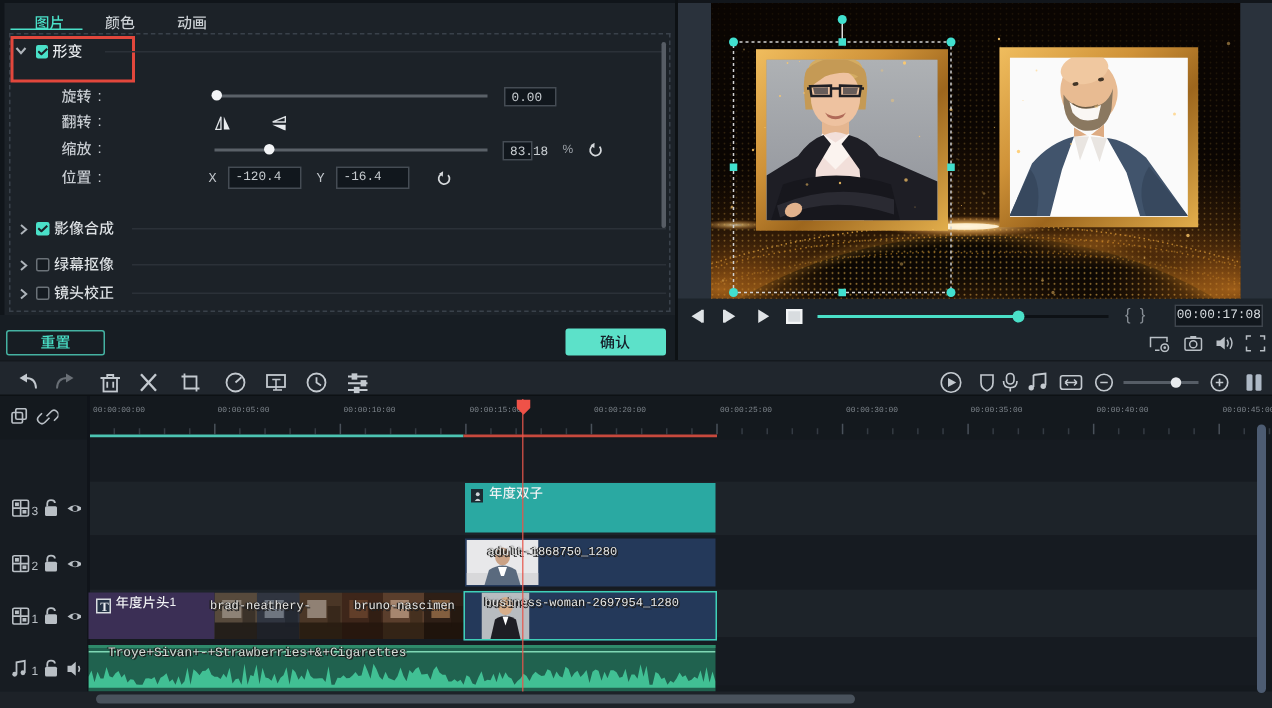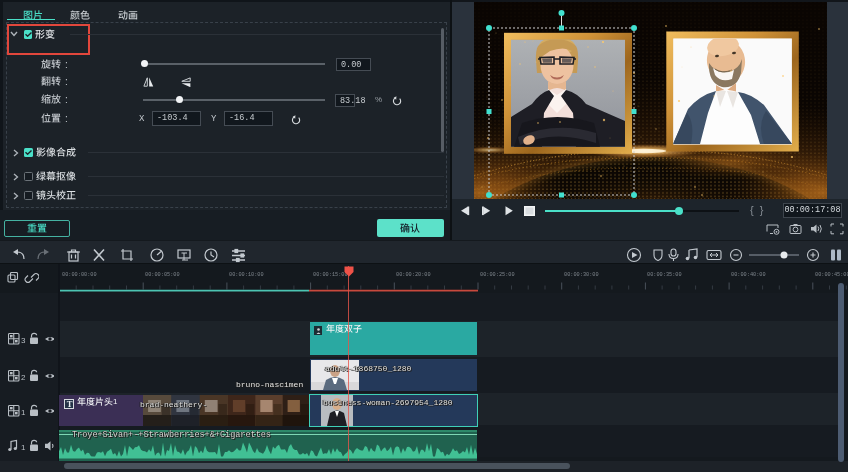--- a/index.html
+++ b/index.html
@@ -108,21 +108,21 @@
 <div class="abs" style="left:41px;top:112.5px">
     <svg class="cjk " width="20.0" height="12.5" viewBox="0 0 20.0 12.5">
       <g transform="scale(0.01000) translate(0 880)" fill="#c7ccd1">
         <path transform="translate(0 0)" d="M366 -668H917V-576H366ZM429 -509 515 -528Q527 -477 538 -420Q549 -364 559 -308Q568 -251 576 -201Q583 -151 587 -113L493 -86Q490 -125 484 -177Q478 -228 469 -285Q460 -343 450 -400Q440 -458 429 -509ZM767 -534 866 -518Q856 -456 842 -388Q829 -320 815 -252Q800 -185 784 -124Q769 -63 755 -14L672 -32Q686 -81 700 -144Q714 -207 727 -275Q740 -343 750 -410Q761 -477 767 -534ZM326 -48H955V43H326ZM562 -832 652 -855Q666 -818 681 -775Q696 -732 703 -700L609 -673Q603 -705 590 -749Q576 -794 562 -832ZM274 -840 363 -813Q331 -728 287 -644Q243 -560 192 -486Q141 -412 87 -355Q82 -367 73 -385Q64 -403 53 -422Q43 -441 34 -451Q82 -499 127 -561Q171 -623 209 -695Q247 -767 274 -840ZM170 -575 265 -669 265 -668V83H170Z"></path>
         <path transform="translate(1000 0)" d="M657 -742V-666H802V-742ZM428 -742V-666H570V-742ZM202 -742V-666H341V-742ZM112 -807H898V-600H112ZM67 -549H923V-478H67ZM447 -621 544 -615Q537 -562 525 -503Q514 -444 503 -401H415Q421 -431 427 -468Q433 -506 438 -546Q443 -586 447 -621ZM54 -13H949V56H54ZM228 -319H771V-267H228ZM232 -218H769V-167H232ZM236 -116H774V-64H236ZM181 -427H817V25H724V-367H270V25H181Z"></path>
       </g>
     </svg>
   </div>
 <div class="abs" style="left:65px;top:113px;font-size:10px;color:#c7ccd1"> :</div>
 <div class="abs mono" style="left:139px;top:114px;color:#c0c5ca;font-size:9px">X</div>
-<div class="ibox" style="left:152px;top:111px;width:49px;height:15px">-103.4</div>
+<div class="ibox" style="left:152px;top:111px;width:49px;height:15px">-120.4</div>
 <div class="abs mono" style="left:211px;top:114px;color:#c0c5ca;font-size:9px">Y</div>
 <div class="ibox" style="left:224px;top:111px;width:49px;height:15px">-16.4</div>
 <div class="abs" style="left:291px;top:112px"><svg width="10" height="11" viewBox="0 0 10 11">
       <path d="M3.1 2.1 A3.6 3.6 0 1 0 7.7 2.7" fill="none" stroke="#d5d9dc" stroke-width="1.15"></path>
       <path d="M4.4 0.2 L1.7 1.8 L4.2 3.8 Z" fill="#d5d9dc"></path>
     </svg></div>
 <svg class="abs" style="left:12.5px;top:149px" width="6" height="8">
     <path d="M1 1 L4.5 4 L1 7" stroke="#aeb4ba" stroke-width="1.3" fill="none"></path>
   </svg>
 <div class="abs" style="left:24px;top:148px;width:8.5px;height:8.5px;background:#4ae0c8;border-radius:1.5px"></div>
@@ -626,21 +626,21 @@
     <rect x="27.3" y="0" width="27.8" height="31" fill="#5a3e2c"></rect>
     <rect x="27.3" y="20" width="27.8" height="11" fill="#342416"></rect>
     <rect x="32.3" y="5" width="12.3" height="12" fill="#d8b89c" opacity="0.6"></rect>
     <rect x="45.4" y="9" width="8.2" height="14" fill="#342416" opacity="0.55"></rect>
     <rect x="54.7" y="0" width="27.8" height="31" fill="#2e1f16"></rect>
     <rect x="54.7" y="20" width="27.8" height="11" fill="#1f140c"></rect>
     <rect x="59.6" y="5" width="12.3" height="12" fill="#bc8a5c" opacity="0.6"></rect>
     <rect x="72.7" y="9" width="8.2" height="14" fill="#1f140c" opacity="0.55"></rect>
   </svg>
 <div class="clipname" style="left:140px;top:400px;font-size:8px">brad-neathery-</div>
-<div class="clipname" style="left:236px;top:380px;font-size:8px">bruno-nascimen</div>
+<div class="clipname" style="left:236px;top:400px;font-size:8px">bruno-nascimen</div>
 <div class="abs" style="left:309px;top:394px;width:169px;height:33px;background:#24395a;border:1px solid #3fd0b8"></div>
 <svg class="abs" style="left:321px;top:395px" width="32" height="31">
     <rect width="32" height="31" fill="#b8bcc0"></rect>
 <ellipse cx="16" cy="9" rx="5" ry="6" fill="#d8ae8a"></ellipse>
     <path d="M6 31 L9 18 Q16 13 23 18 L26 31Z" fill="#1e1e24"></path>
     <path d="M14 16 L18 16 L16 22Z" fill="#fff"></path>
   </svg>
 <div class="clipname" style="left:323px;top:398px;font-size:8px">business-woman-2697954_1280</div>
 <div class="abs" style="left:59px;top:430px;width:418px;height:31px;background:#20624f"></div>
 <div class="abs" style="left:59px;top:430px;width:418px;height:1.5px;background:#2e8a6a"></div>

